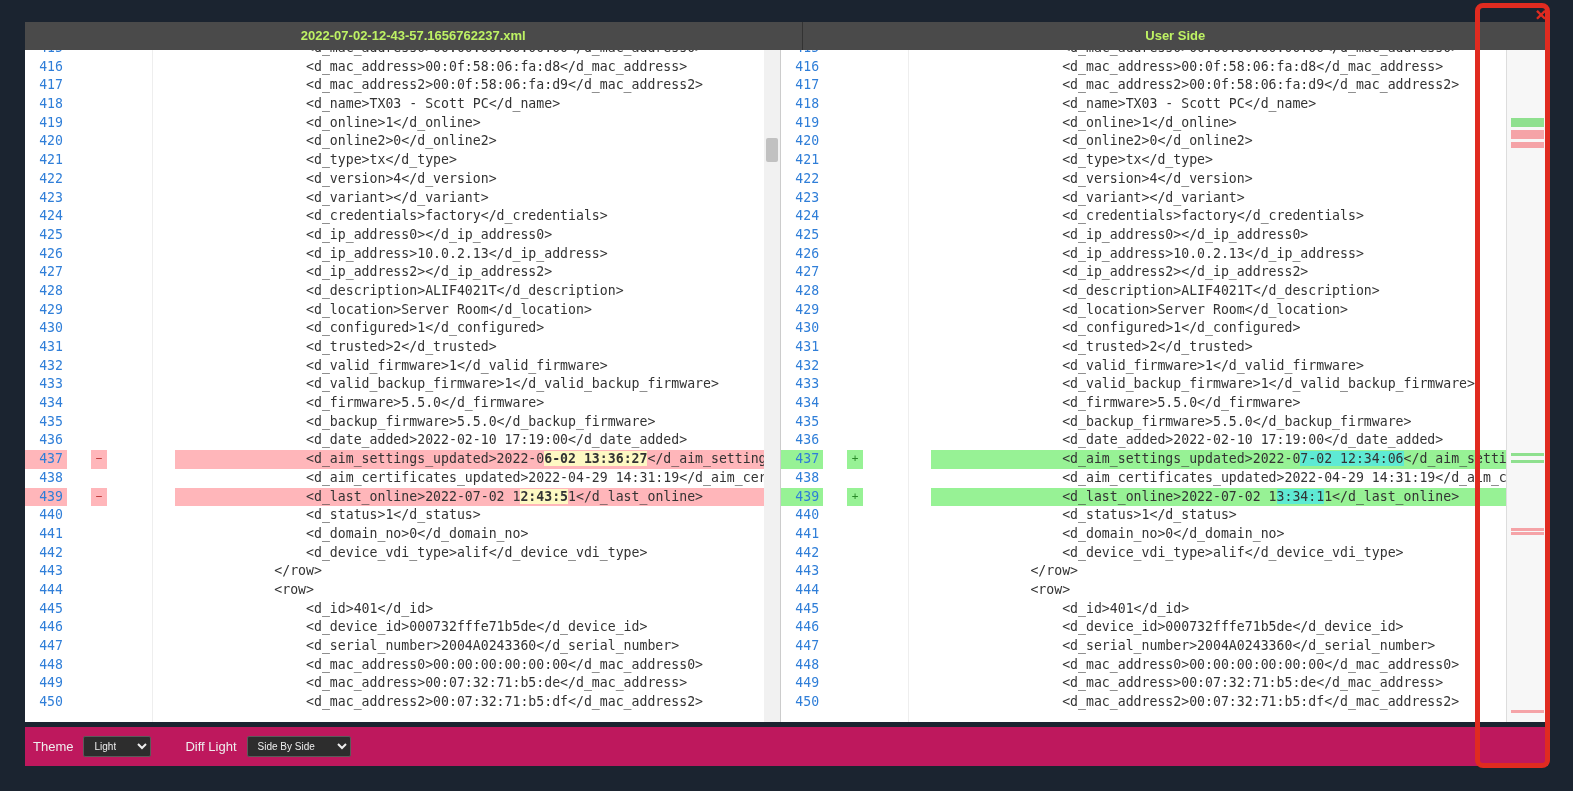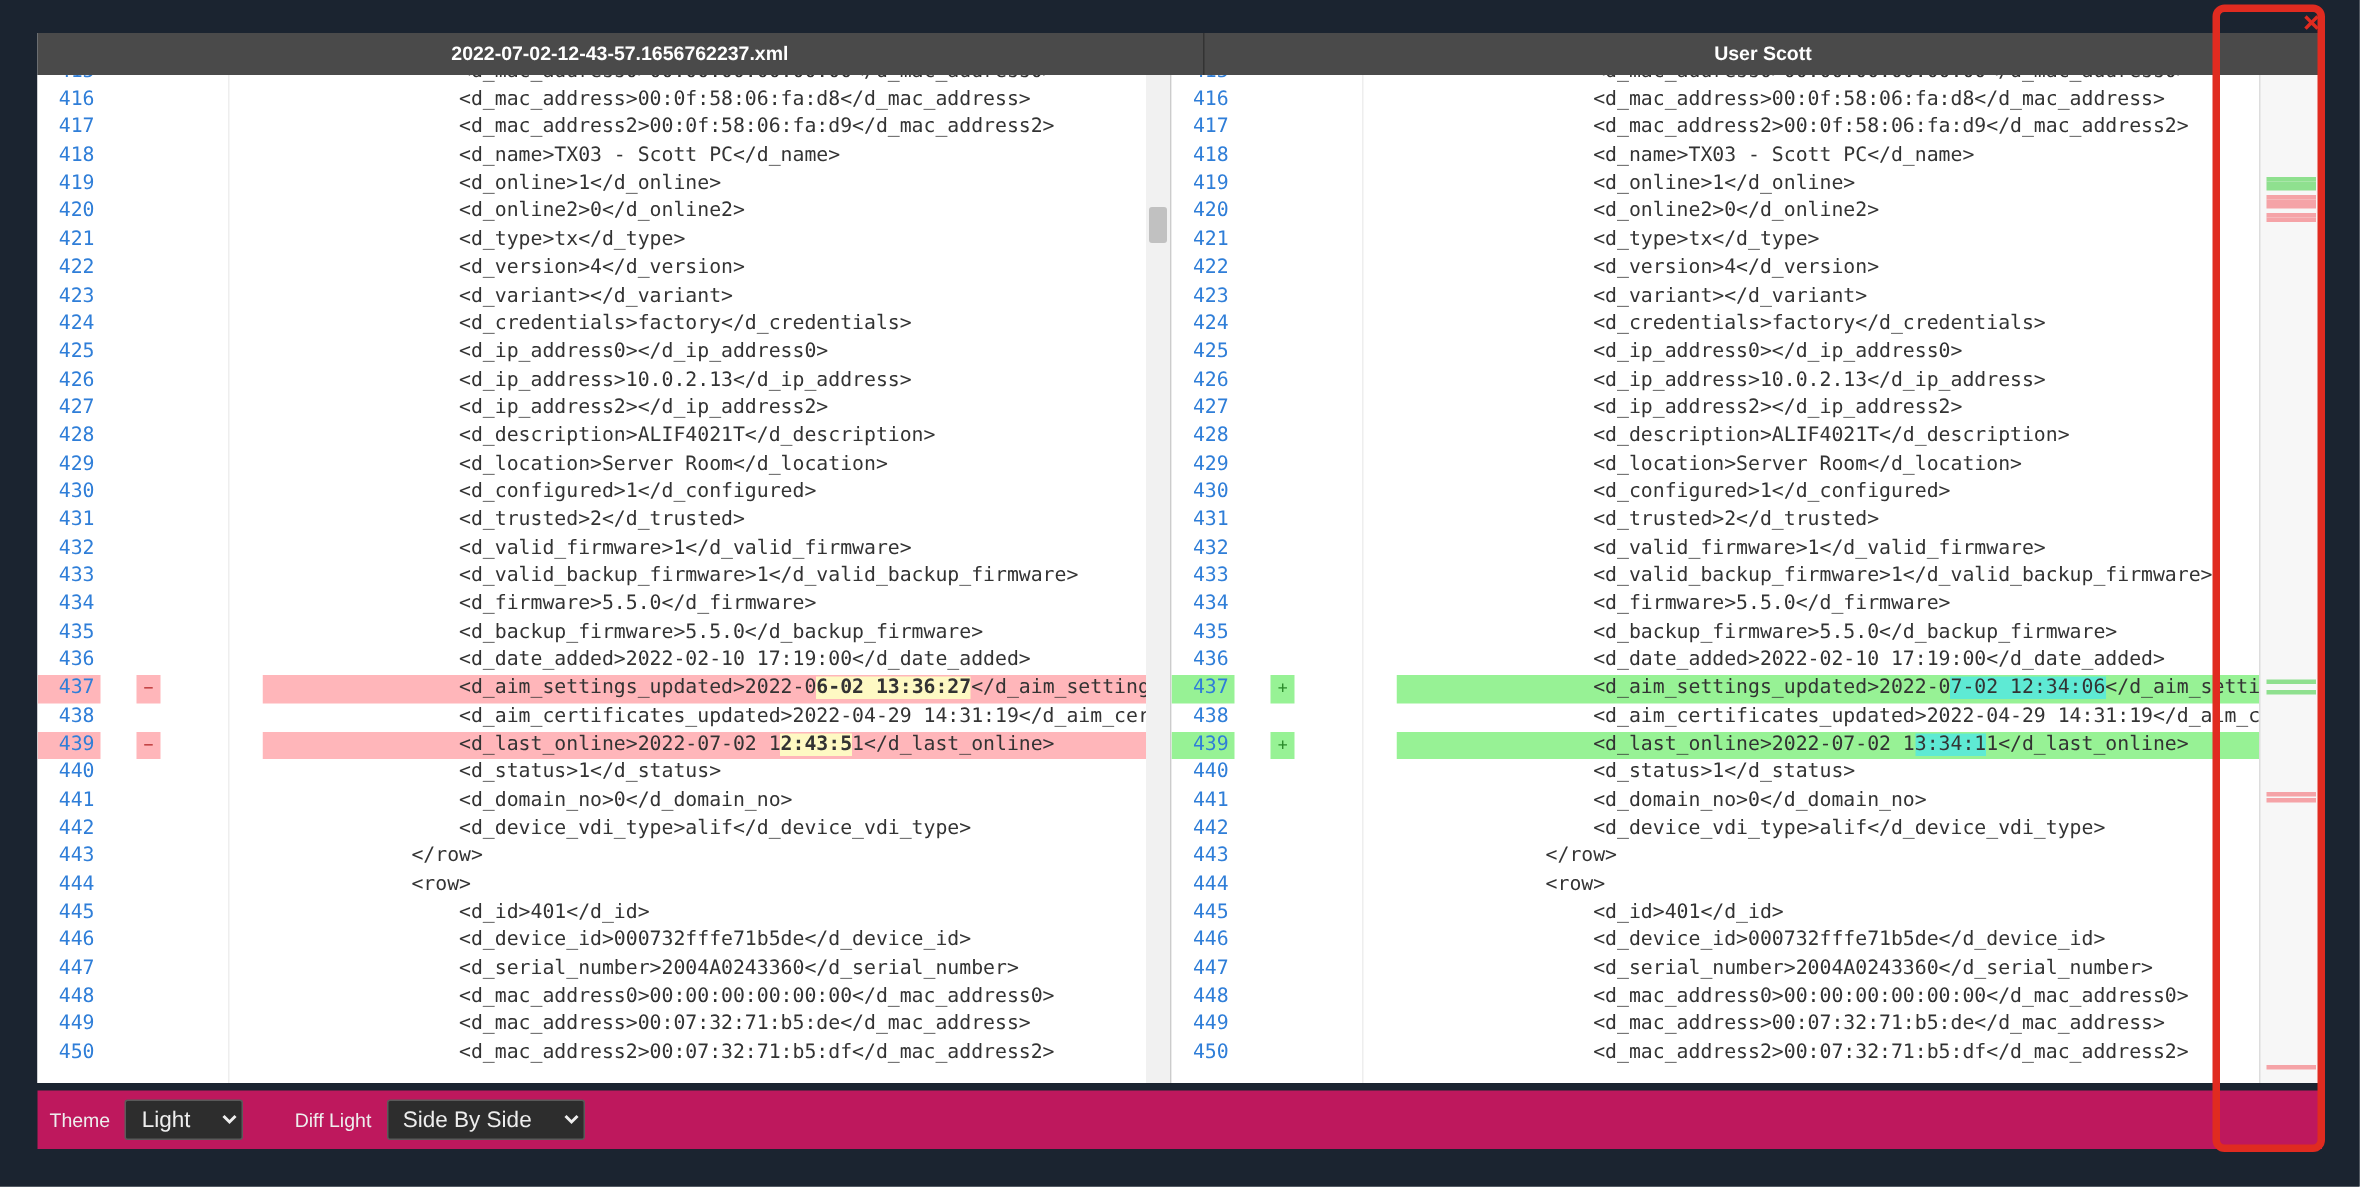--- a/index.html
+++ b/index.html
@@ -26,21 +26,21 @@
     width: 1523px; height: 700px;
     background: #fff;
     display: flex;
     flex-direction: column;
   }
   
   .headers {
     display: flex;
     height: 28px;
     background: #4a4a4a;
-    color: #ffffff;
+    color: #bef264;
     font-family: -apple-system, "Segoe UI", sans-serif;
     font-size: 13px;
     font-weight: 600;
     justify-content: space-between;
   }
   .headers > div {
     flex: 1;
     text-align: center;
     line-height: 28px;
     border-right: 1px solid #333;
@@ -146,33 +146,33 @@
     gap: 10px;
     font-family: -apple-system, "Segoe UI", sans-serif;
     font-size: 13px;
   }
   .bottombar label { font-weight: 500; }
   .bottombar select {
     background: #2d2d2d;
     color: #eee;
     border: 1px solid #5a5a5a;
     padding: 3px 18px 3px 6px;
-    font-size: 15px;
+    font-size: 10px;
     border-radius: 2px;
   }
 </style>
 </head>
 <body>
 
 <span class="close-x">×</span>
 
 <div class="container">
   <div class="headers">
     <div>2022-07-02-12-43-57.1656762237.xml</div>
-    <div class="hdr-right">User Scott</div>
+    <div class="hdr-right">User Side</div>
   </div>
   <div class="panes">
     <div class="pane left">
       <div class="gutter" id="gutter-left"><div class="ln lnk" style="margin-top: -11px;">415</div><div class="ln lnk">416</div><div class="ln lnk">417</div><div class="ln lnk">418</div><div class="ln lnk">419</div><div class="ln lnk">420</div><div class="ln lnk">421</div><div class="ln lnk">422</div><div class="ln lnk">423</div><div class="ln lnk">424</div><div class="ln lnk">425</div><div class="ln lnk">426</div><div class="ln lnk">427</div><div class="ln lnk">428</div><div class="ln lnk">429</div><div class="ln lnk">430</div><div class="ln lnk">431</div><div class="ln lnk">432</div><div class="ln lnk">433</div><div class="ln lnk">434</div><div class="ln lnk">435</div><div class="ln lnk">436</div><div class="ln del lnk">437</div><div class="ln lnk">438</div><div class="ln del lnk">439</div><div class="ln lnk">440</div><div class="ln lnk">441</div><div class="ln lnk">442</div><div class="ln lnk">443</div><div class="ln lnk">444</div><div class="ln lnk">445</div><div class="ln lnk">446</div><div class="ln lnk">447</div><div class="ln lnk">448</div><div class="ln lnk">449</div><div class="ln lnk">450</div></div>
       <div class="mark-col" id="mark-left">
           <div style="margin-top: -11px;"></div>
           <div></div>
           <div></div>
           <div></div>
           <div></div>

